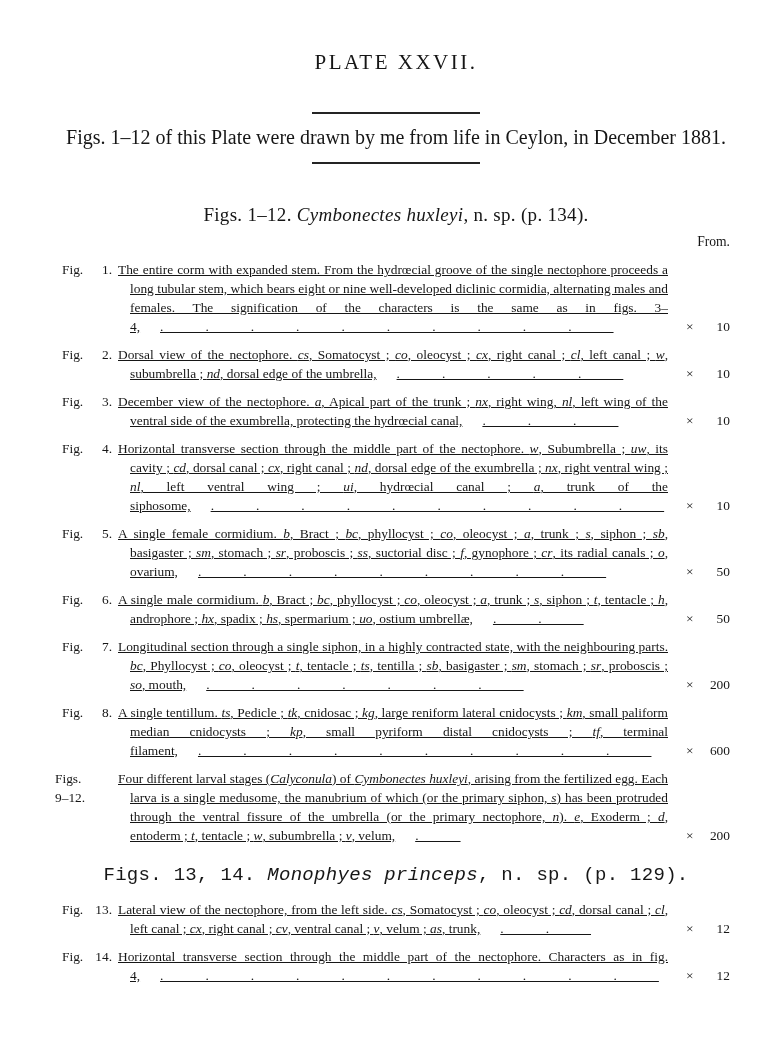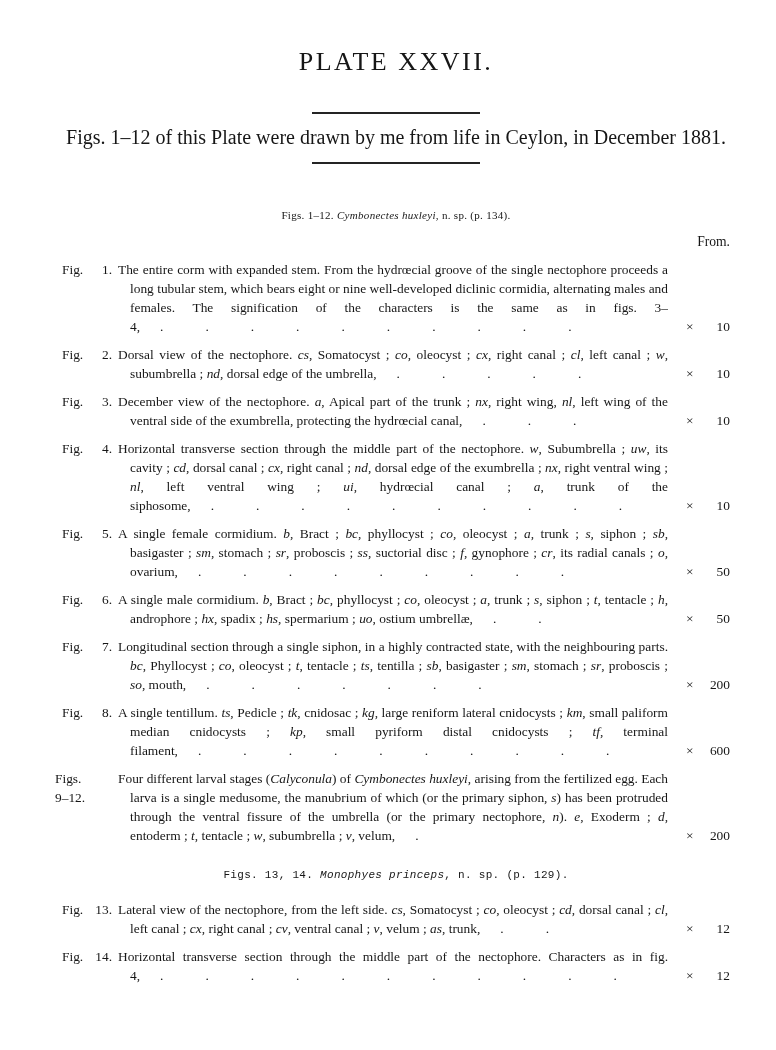--- a/index.html
+++ b/index.html
@@ -13,21 +13,21 @@
   .page {
     position: relative;
     width: 776px; height: 1050px;
     background: #ffffff;
     padding: 0 46px 0 62px;
     overflow: hidden;
   }
   .plate-title {
     padding-top: 50px;
     text-align: center;
-    font-size: 26px;
+    font-size: 21px;
     font-weight: normal;
     letter-spacing: 2.5px;
     line-height: 24px;
   }
   .rule {
     width: 168px;
     margin: 0 auto;
     border: 0;
     border-top: 2px solid #242424;
     height: 0;
@@ -37,39 +37,40 @@
     margin-top: 14px;
     text-align: center;
     font-size: 20px;
     line-height: 19px;
   }
   .rule-2 { margin-top: 15px; }
 
   .section-heading {
     text-align: center;
     font-weight: normal;
-    font-size: 11px;
+    font-size: 19px;
     line-height: 24px;
     letter-spacing: 0.3px;
   }
   #sections > section:nth-child(1) > .section-heading { margin-top: 39px; }
   #sections > section:nth-child(2) > .section-heading { margin-top: 18px; margin-bottom: 13px; font-family: Liberation Mono, monospace; }
 
   .diam-row {
     text-align: right;
     font-size: 13.6px;
     line-height: 19px;
     margin-top: 5px;
   }
 
   .entry {
     position: relative;
     font-size: 13.4px;
     line-height: 19px;
     margin-top: 9px;
+    text-decoration: underline;
   }
   .entry-label {
     position: absolute;
     left: 0; top: 0;
     width: 50px;
     display: flex;
     justify-content: space-between;
     white-space: nowrap;
   }
   .entry-label.wide { left: -7px; width: 57px; flex-direction: column; }

